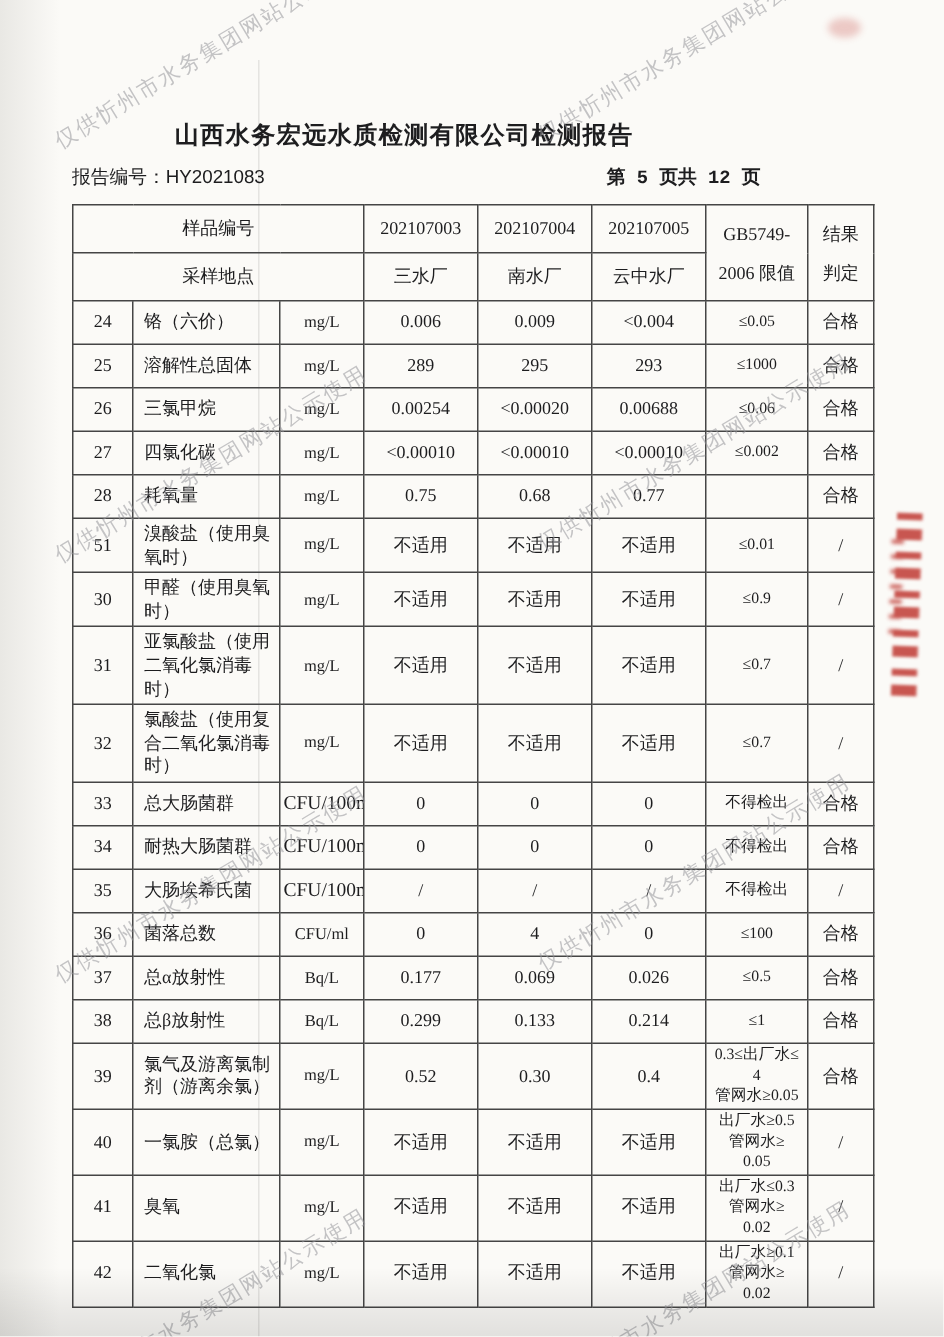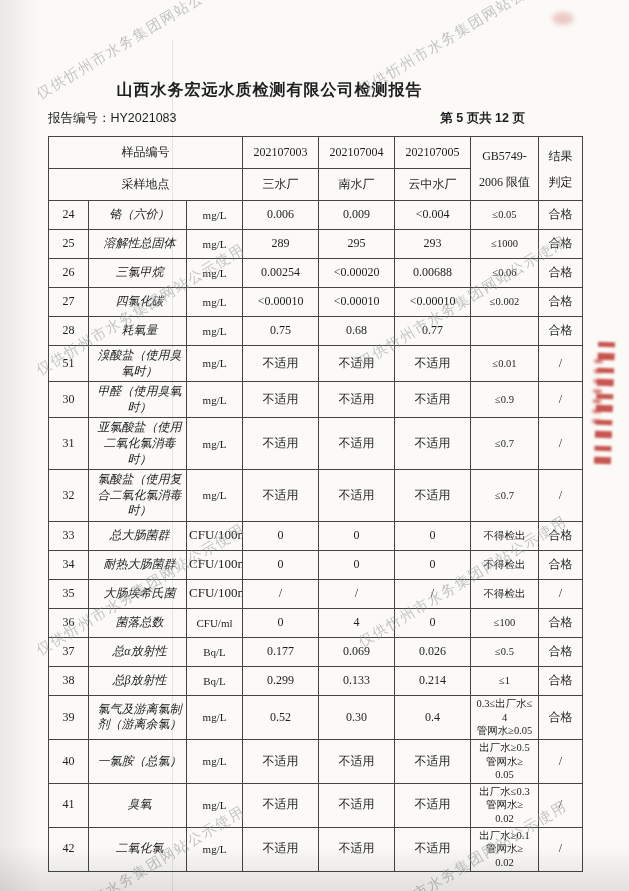--- a/index.html
+++ b/index.html
@@ -21,32 +21,32 @@
   .edge-bottom{position:absolute;left:0;bottom:0;width:100%;height:46px;
     background:linear-gradient(180deg,rgba(0,0,0,0),rgba(0,0,0,0.07) 65%,rgba(0,0,0,0.10));pointer-events:none;}
   .crease{position:absolute;left:172px;top:40px;width:1px;height:851px;
     background:rgba(150,150,150,0.22);pointer-events:none;}
   
   .title{position:absolute;left:0;top:80px;width:539px;text-align:center;
     font-family:"Liberation Sans","DejaVu Sans",sans-serif;
     font-weight:bold;font-size:16px;letter-spacing:1px;}
   .meta-no{position:absolute;left:48px;top:110px;font-size:12.5px;font-weight:400;
     font-family:"Liberation Sans","DejaVu Sans",sans-serif;}
-  .meta-page{position:absolute;right:104px;top:110px;font-size:12.5px;font-weight:600;
-    font-family:Liberation Sans, sans-serif;}
+  .meta-page{position:absolute;right:122px;top:110px;font-size:12.5px;font-weight:600;
+    font-family:Liberation Mono, monospace;}
   
   .tbl-wrap{position:absolute;left:48px;top:136px;}
   table{border-collapse:collapse;table-layout:fixed;width:534px;background:transparent;}
   td,th{border:1px solid var(--line);font-weight:normal;vertical-align:middle;
     text-align:center;padding:2px 2px;font-size:12px;line-height:1.3;
     overflow:hidden;}
   thead td{height:27px;margin-top:16px;}
   tbody td{height:24px;}
   .c-no{font-size:12px;}
-  .c-name{text-align:center;padding-left:7px;padding-right:3px;font-style:italic;}
+  .c-name{text-align:left;padding-left:7px;padding-right:3px;}
   .c-unit{font-size:11px;}
   .c-unit.small{font-size:13px;letter-spacing:0;}
   .c-limit{font-size:10.5px;white-space:pre-line;padding:1px;text-align:center;}
   .h-span{white-space:pre-line;line-height:26px;font-size:12px;}
   
   .wm{position:absolute;white-space:nowrap;
     font-family:"Liberation Sans","DejaVu Sans",sans-serif;
     font-size:14.5px;letter-spacing:1.5px;color:var(--wm-gray);opacity:0.55;
     transform-origin:0 50%;transform:rotate(-31deg);pointer-events:none;}
   .wm1{left:38px;top:86px;}

